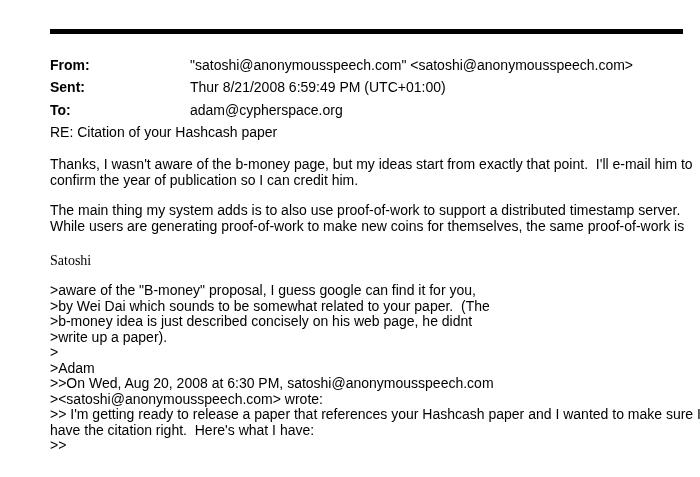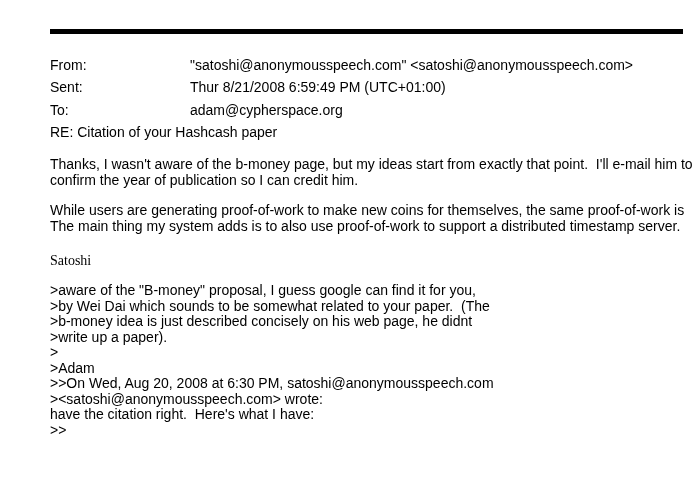--- a/index.html
+++ b/index.html
@@ -32,21 +32,21 @@
     width: 640px;
   }
   .header-row {
     display: flex;
     height: 22.4px;
     align-items: flex-start;
   }
   .header-label {
     width: 140px;
     flex: 0 0 140px;
-    font-weight: normal;
+    font-weight: bold;
     white-space: pre;
   }
   .header-value {
     white-space: pre;
   }
   .message {
     position: absolute;
     left: 50px;
     top: 152px;
     width: 645px;
@@ -95,34 +95,35 @@
   </div>
 
   <div class="message">
 
     <div class="para para1">
       <div class="line">Thanks, I wasn't aware of the b-money page, but my ideas start from exactly that point.  I'll e-mail him to</div>
       <div class="line">confirm the year of publication so I can credit him.</div>
     </div>
 
     <div class="para para2">
+      <div class="line">The main thing my system adds is to also use proof-of-work to support a distributed timestamp server.</div>
       <div class="line">While users are generating proof-of-work to make new coins for themselves, the same proof-of-work is</div>
-      <div class="line">The main thing my system adds is to also use proof-of-work to support a distributed timestamp server.</div>
     </div>
 
     <div class="signature">Satoshi</div>
 
     <div class="quote">
       <div class="line">&gt;aware of the "B-money" proposal, I guess google can find it for you,</div>
       <div class="line">&gt;by Wei Dai which sounds to be somewhat related to your paper.  (The</div>
       <div class="line">&gt;b-money idea is just described concisely on his web page, he didnt</div>
       <div class="line">&gt;write up a paper).</div>
       <div class="line">&gt;</div>
       <div class="line">&gt;Adam</div>
       <div class="line">&gt;&gt;On Wed, Aug 20, 2008 at 6:30 PM, satoshi@anonymousspeech.com</div>
       <div class="line">&gt;&lt;satoshi@anonymousspeech.com&gt; wrote:</div>
+      <div class="line">&gt;&gt; I'm getting ready to release a paper that references your Hashcash paper and I wanted to make sure I</div>
       <div class="line">have the citation right.  Here's what I have:</div>
       <div class="line">&gt;&gt;</div>
     </div>
 
   </div>
 
 </div>
 
 </body></html>

